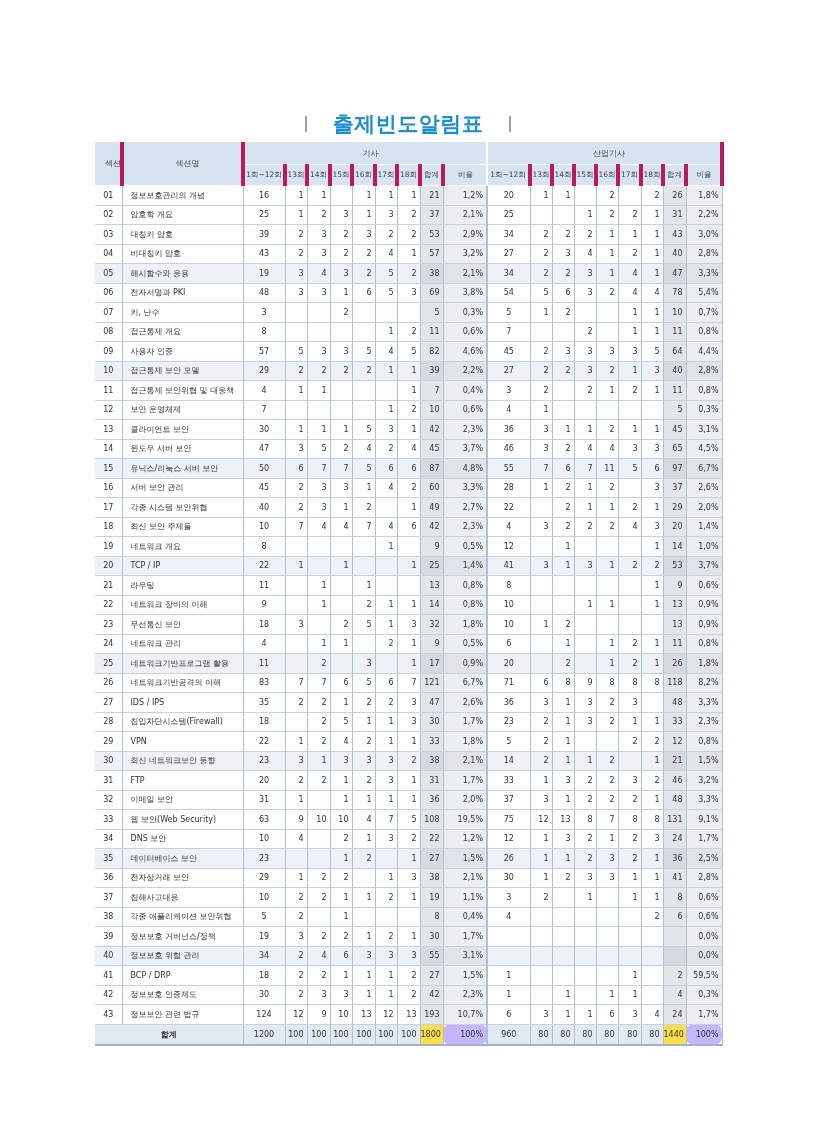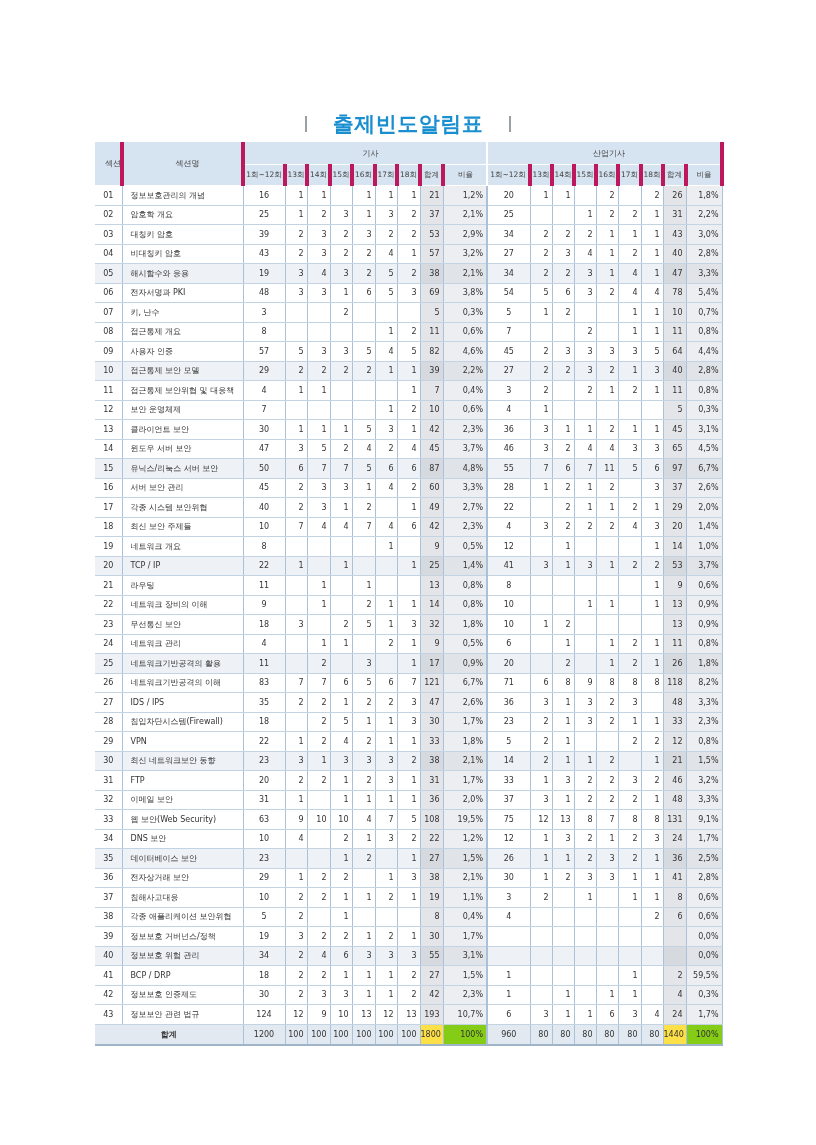--- a/index.html
+++ b/index.html
@@ -18,21 +18,21 @@
   table.freq td.name { text-align:left; padding-left:8px; }
   table.freq td.base { text-align:center; padding-right:0; }
   table.freq td.sum { background:#e3e5e8; }
   table.freq td.ratio { background:#eceef1; }
   table.freq td.gend { border-right:2px solid #a9c2d9; }
   table.freq tr.hl td { background:#eef2f6; }
   table.freq tr.hl td.sum { background:#d6d9dd; }
   table.freq tr.hl td.ratio { background:#e0e3e7; }
   table.freq tr.total td { background:#e2e9f1; height:19px; border-bottom:2px solid #9db4c9; }
   table.freq tr.total td.sum { background:#fde047; }
-  table.freq tr.total td.ratio { background:#84cc16; }
+  table.freq tr.total td.ratio { background:#c4b5fd;border-radius:8px; }
   table.freq tr.total td.tlabel { text-align:center; padding-right:0; font-weight:bold; }
 </style>
 </head>
 <body>
 
 <div class="title-wrap">
   <div class="title">
     <span class="bar"></span>
     <span class="text">출제빈도알림표</span>
     <span class="bar"></span>
@@ -614,21 +614,21 @@
         <td class="">1</td>
         <td class=""></td>
         <td class="">1</td>
         <td class="">2</td>
         <td class="">1</td>
         <td class="sum">11</td>
         <td class="ratio">0,8%</td>
       </tr>
       <tr class="hl">
         <td class="sec">25</td>
-        <td class="name">네트워크기반공격의 활용</td>
+        <td class="name">네트워크기반프로그램 활용</td>
         <td class="base">11</td>
         <td class=""></td>
         <td class="">2</td>
         <td class=""></td>
         <td class="">3</td>
         <td class=""></td>
         <td class="">1</td>
         <td class="sum">17</td>
         <td class="ratio gend">0,9%</td>
         <td class="base">20</td>

